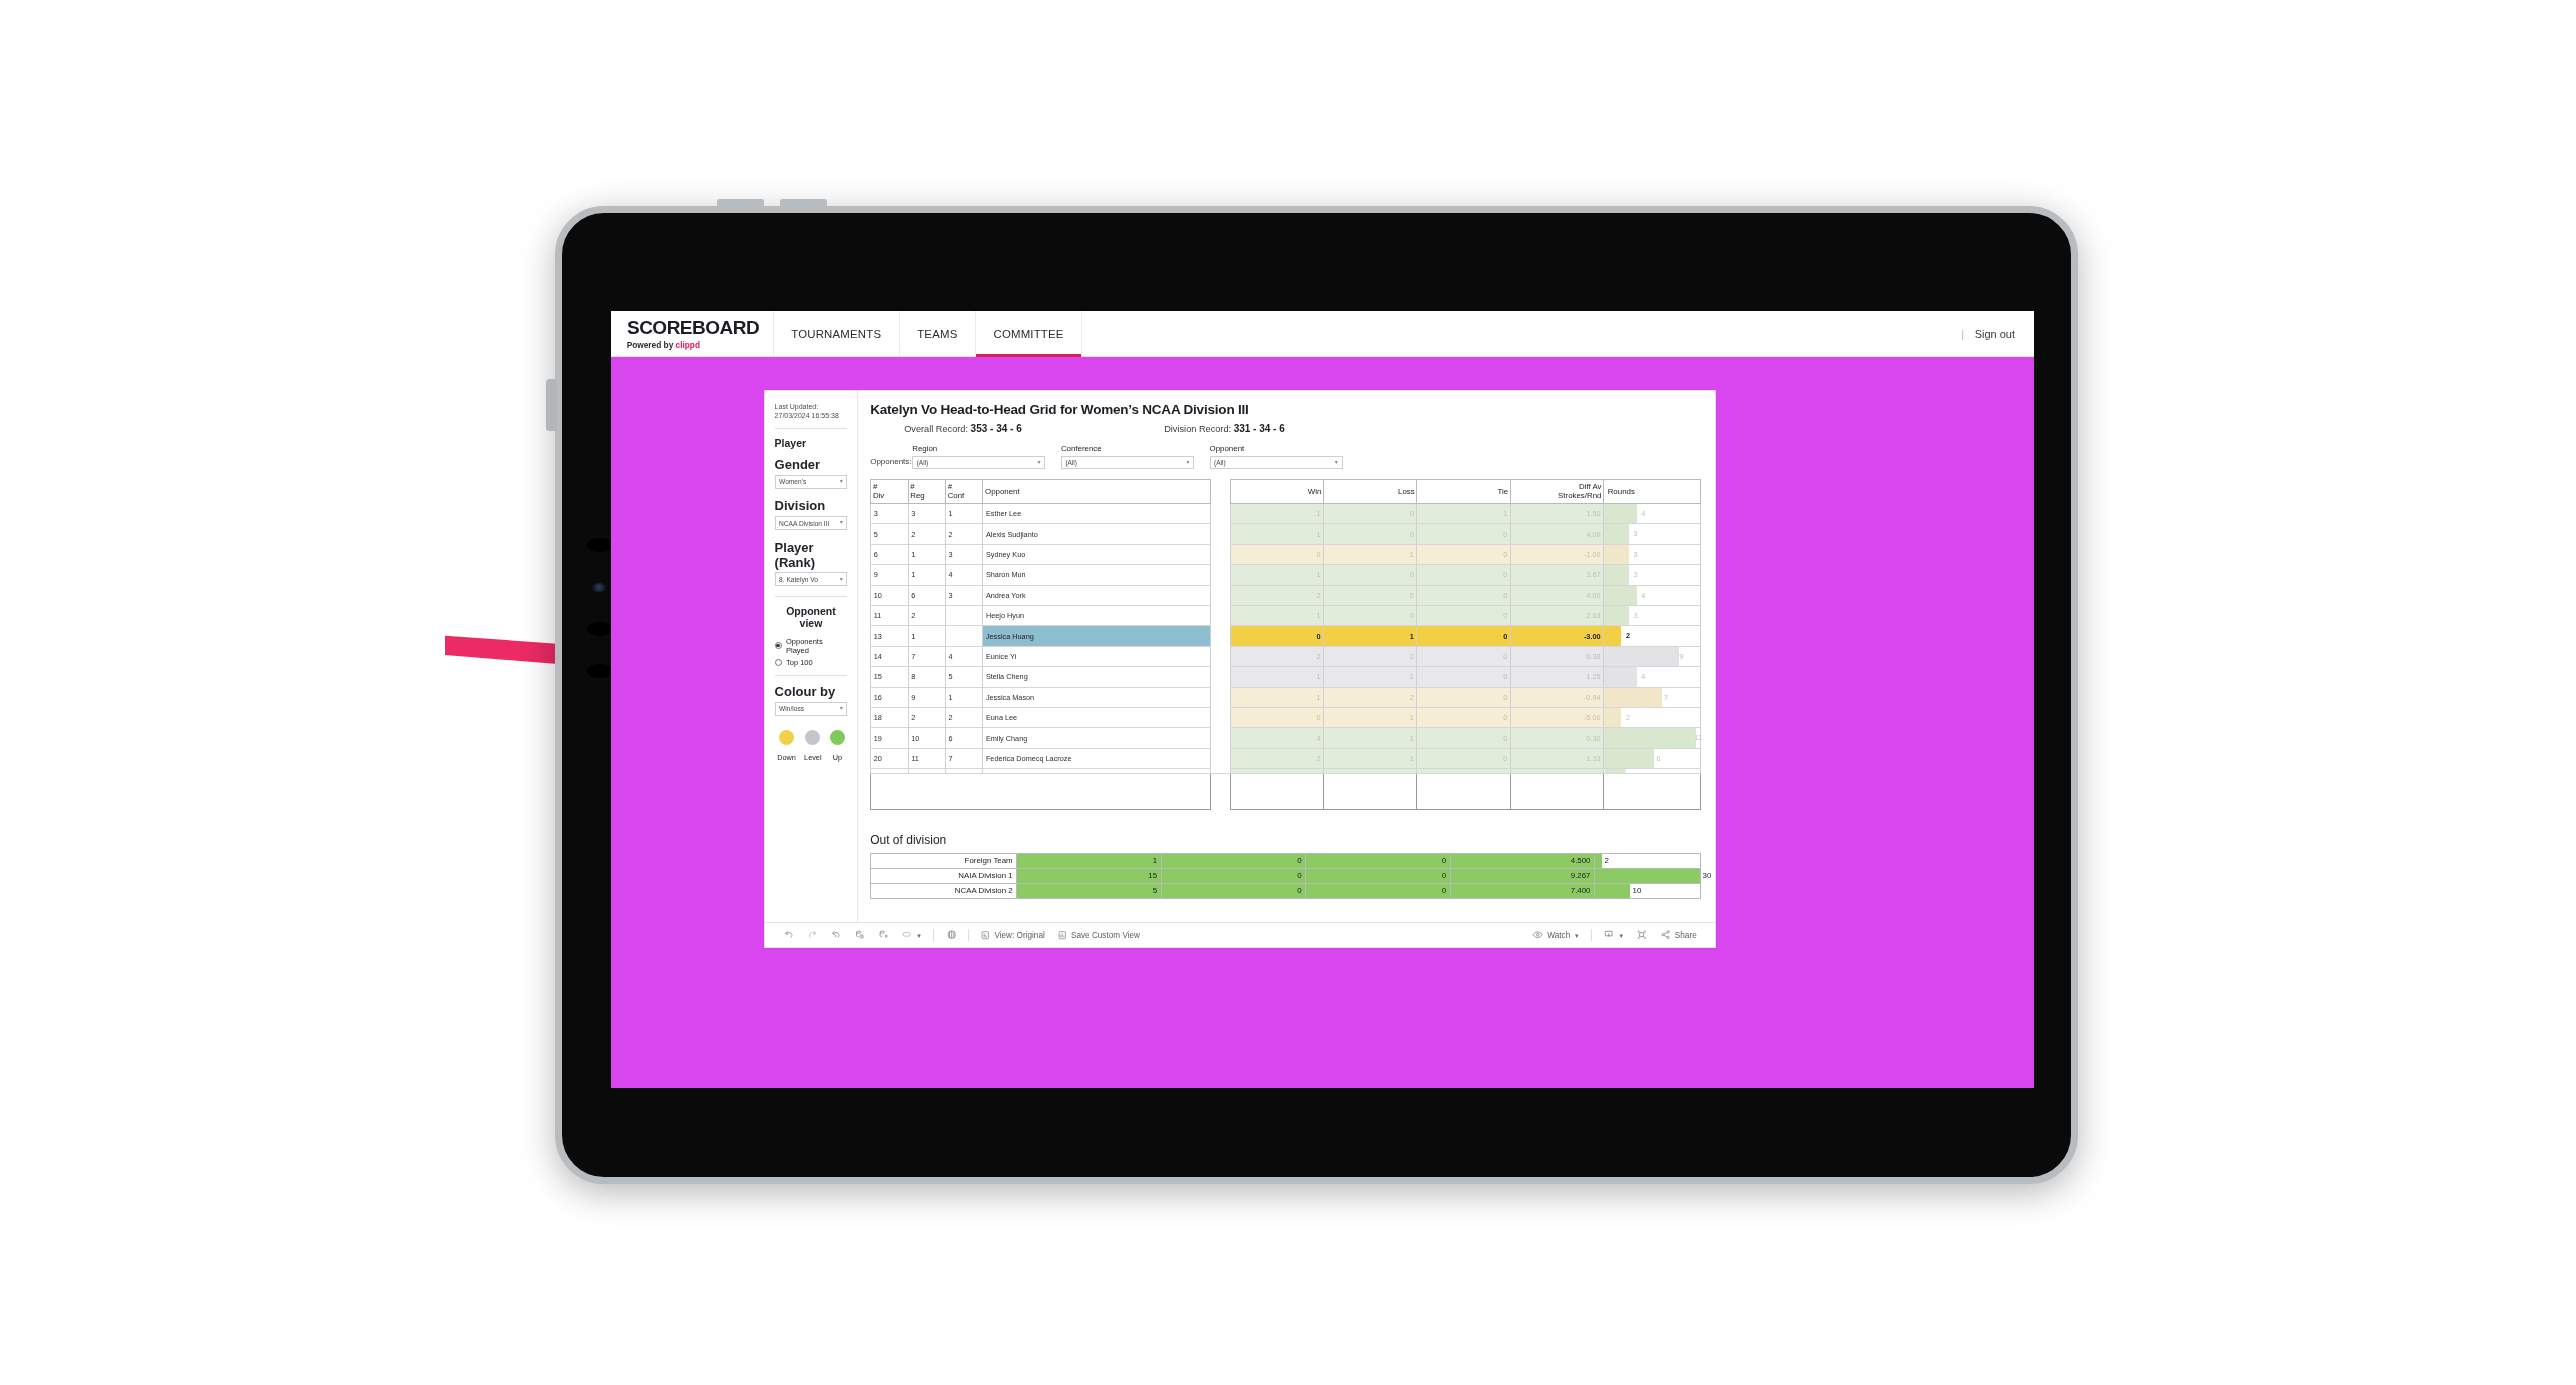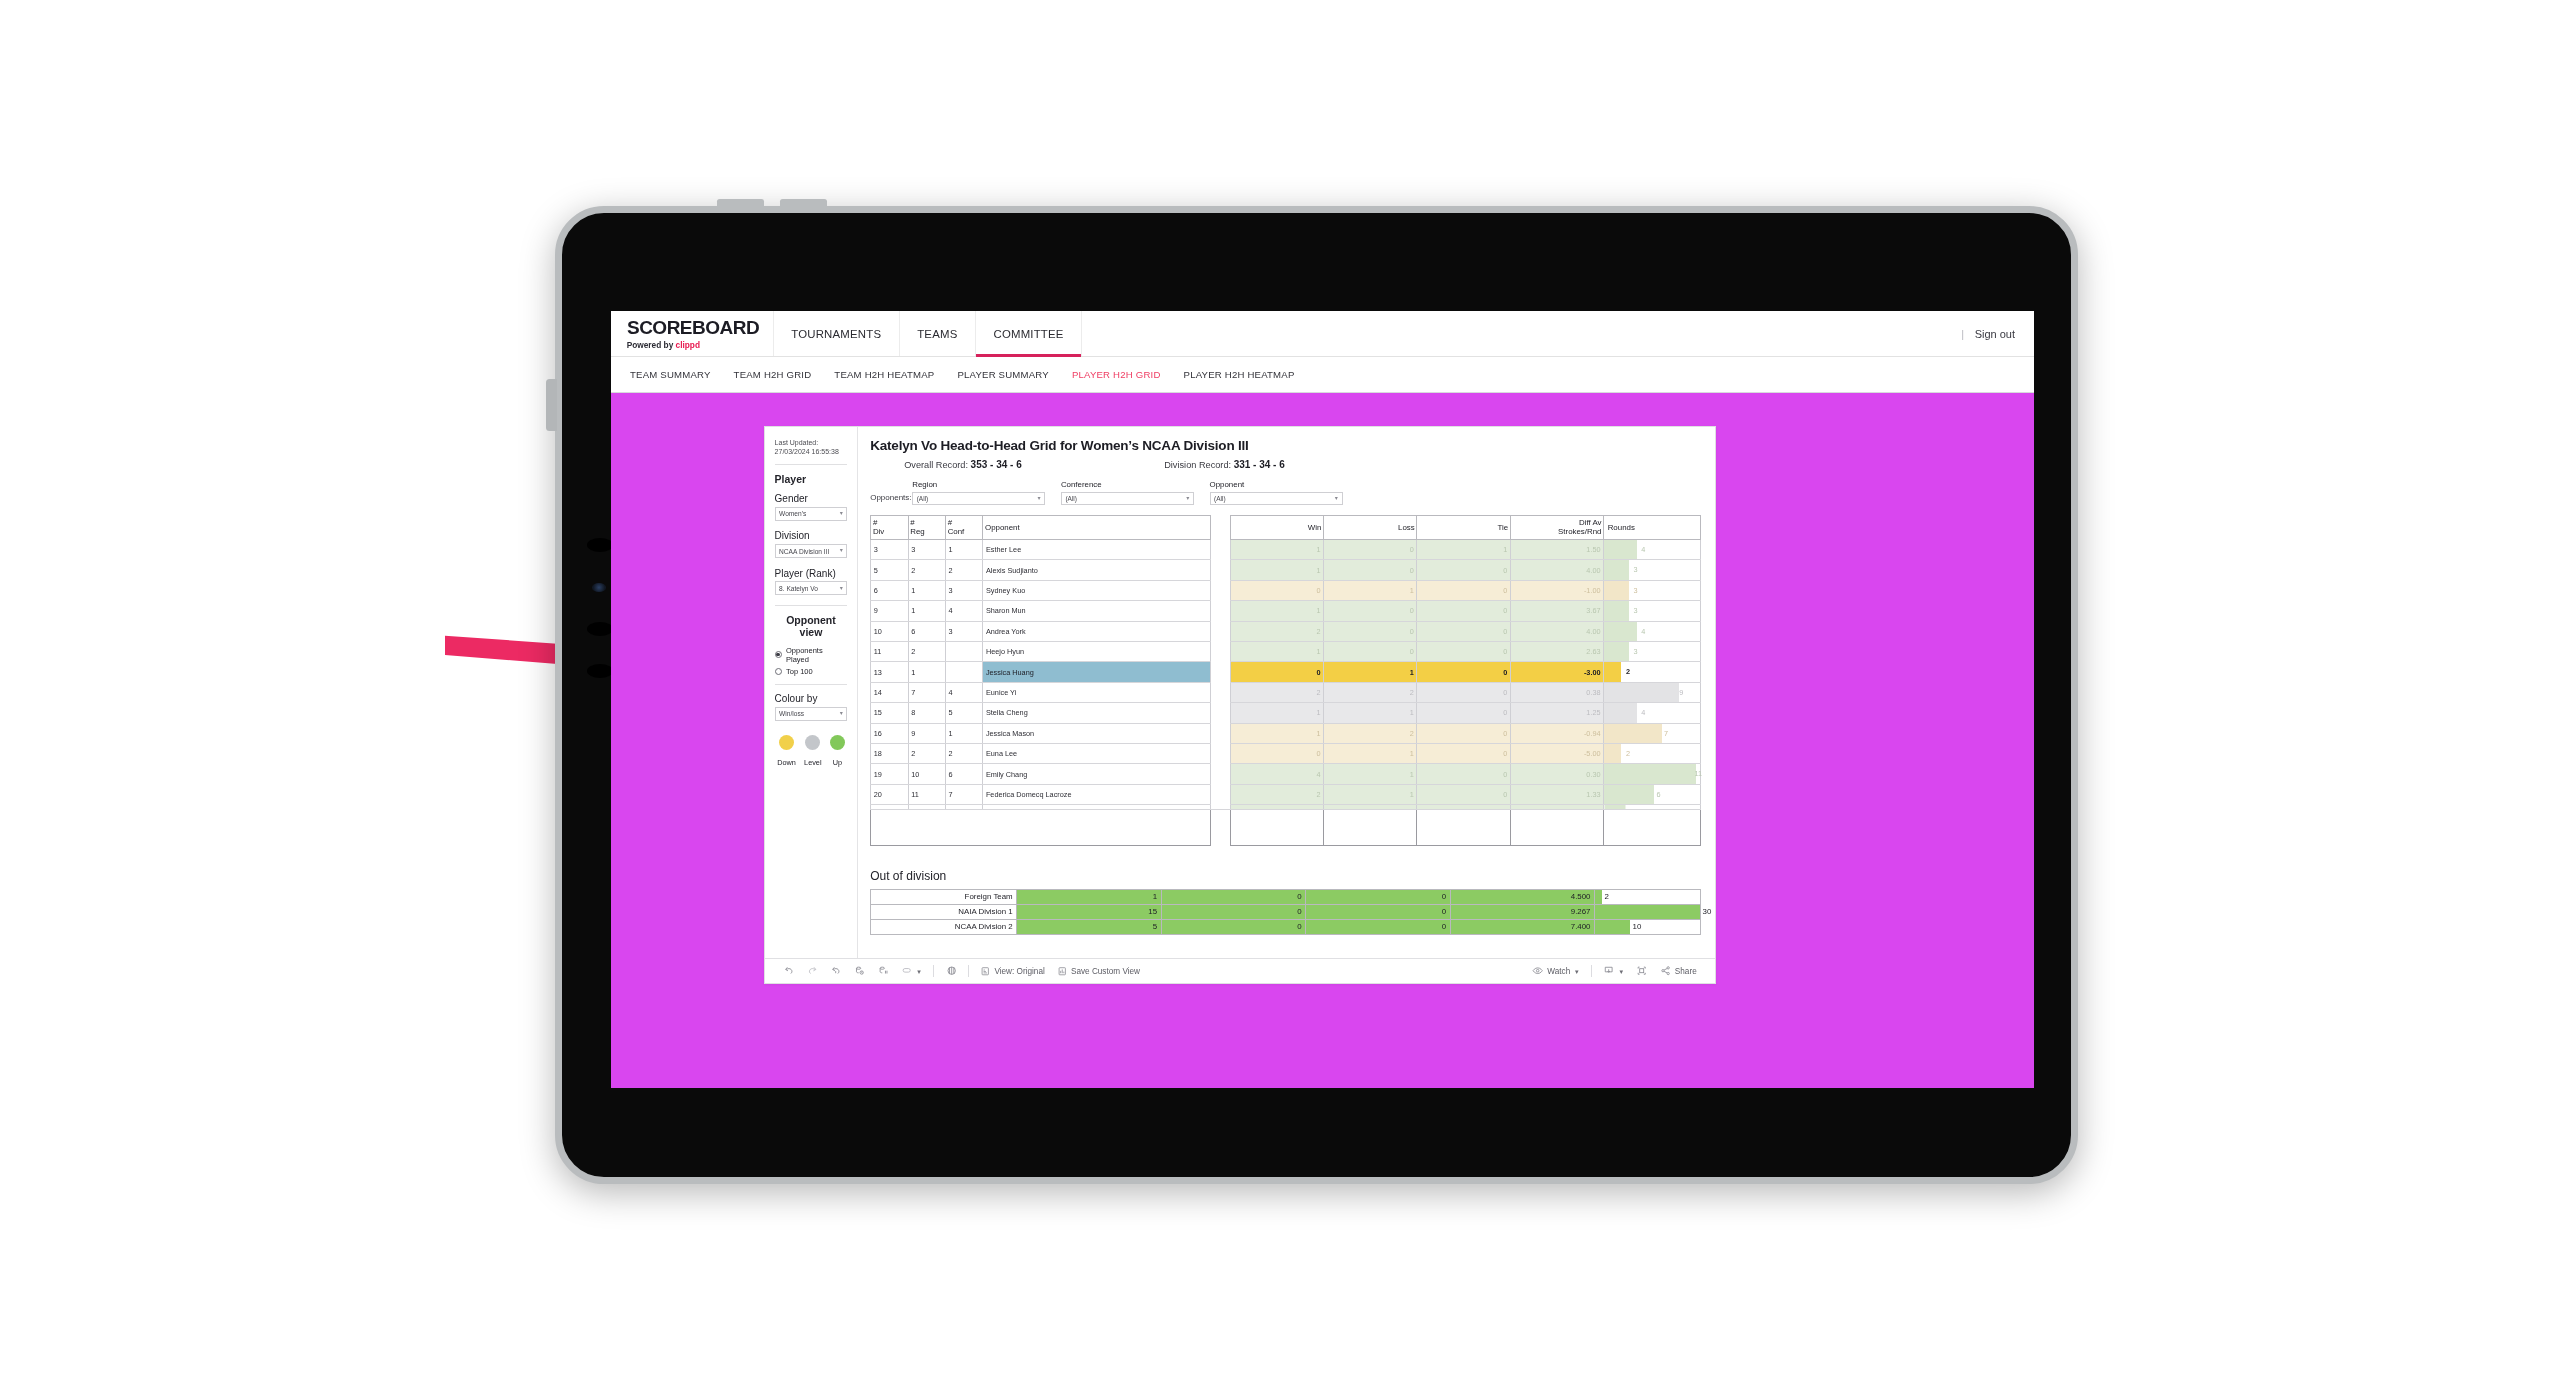--- a/index.html
+++ b/index.html
@@ -77,21 +77,21 @@
        display:flex;flex-direction:column;box-shadow:0 0.9px 2.6px rgba(0,0,0,.05);}
   .viz-body{display:flex;}
 
   
   .panel{width:93px;padding:10.5px 9.6px 8.7px 9.6px;box-sizing:border-box;
          border-right:0.9px solid #e4e4e6;}
   .lastupd{font-size:7px;color:#4c4c52;line-height:1.35;}
   .hr{height:0.9px;background:#e0e0e2;margin:7.9px 0 7.9px 0;}
   .panel-h{font-size:10.5px;font-weight:700;color:#23232a;margin:3.5px 0 7.9px 0;}
   .panel-h.center{text-align:center;font-size:10.5px;}
-  .fld-label{font-size:10px;font-weight:400;color:#23232a;margin-bottom:2.6px;}
+  .fld-label{font-size:13px;font-weight:700;color:#23232a;margin-bottom:2.6px;}
   .select{height:12.2px;border:0.9px solid #cfcfd3;background:#fff;display:flex;align-items:center;
           justify-content:space-between;padding:0 2.6px 0 3.5px;font-size:6.6px;color:#46464d;margin-bottom:9.6px;}
   .caret{font-size:5.2px;color:#8b8b93;line-height:1;}
   .radio-row{display:flex;align-items:center;gap:4.4px;font-size:7.5px;color:#23232a;margin-bottom:3.5px;}
   .radio{width:7px;height:7px;border:0.9px solid #6e6e76;border-radius:50%;box-sizing:border-box;
          display:flex;align-items:center;justify-content:center;flex:none;}
   .radio.on:after{content:"";width:3.5px;height:3.5px;border-radius:50%;background:#3a3a42;}
   .legend{display:flex;justify-content:space-between;margin-top:14px;padding:0 2.6px;}
   .legend-col{display:flex;flex-direction:column;align-items:center;gap:7.9px;}
   .swatch{width:15px;height:15px;border-radius:50%;}
@@ -180,28 +180,20 @@
         <div class="topnav-item">TOURNAMENTS</div>
         <div class="topnav-item">TEAMS</div>
         <div class="topnav-item active">COMMITTEE</div>
         <div class="topnav-spacer"></div>
         <div class="signout">
           <span class="sep">|</span>
           <span>Sign out</span>
         </div>
       </div>
 
-      <div class="subnav">
-        <span>TEAM SUMMARY</span>
-        <span>TEAM H2H GRID</span>
-        <span>TEAM H2H HEATMAP</span>
-        <span>PLAYER SUMMARY</span>
-        <span class="active">PLAYER H2H GRID</span>
-        <span>PLAYER H2H HEATMAP</span>
-      </div>
 
       <div class="viz-wrap">
         <div class="viz">
           <div class="viz-body">
 
             <div class="panel">
               <div class="lastupd">Last Updated: 27/03/2024 16:55:38</div>
               <div class="hr"></div>
               <div class="panel-h">Player</div>
 

